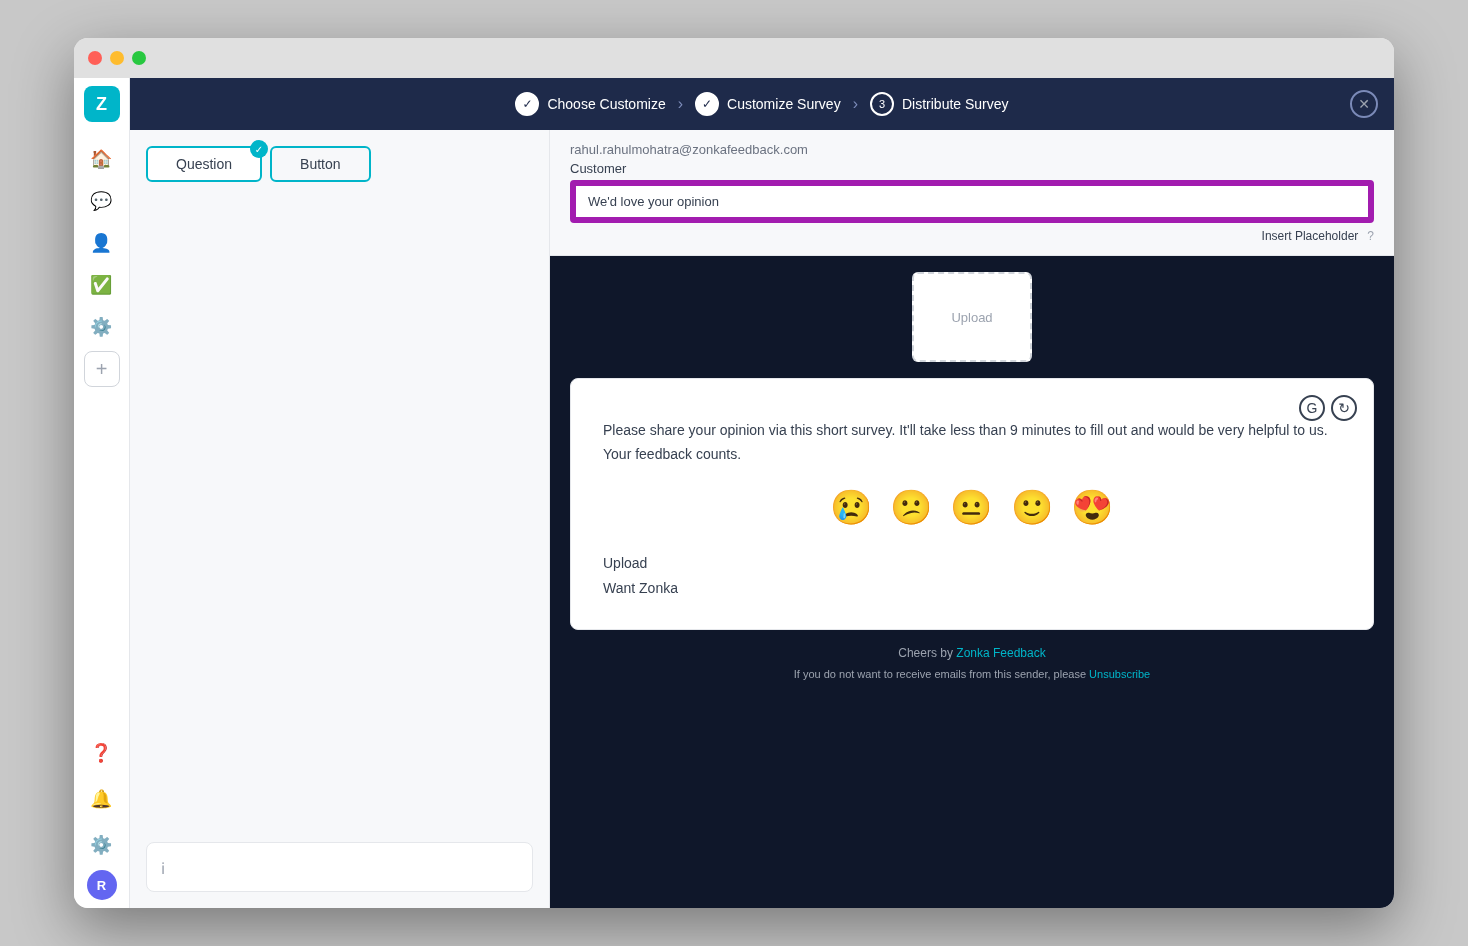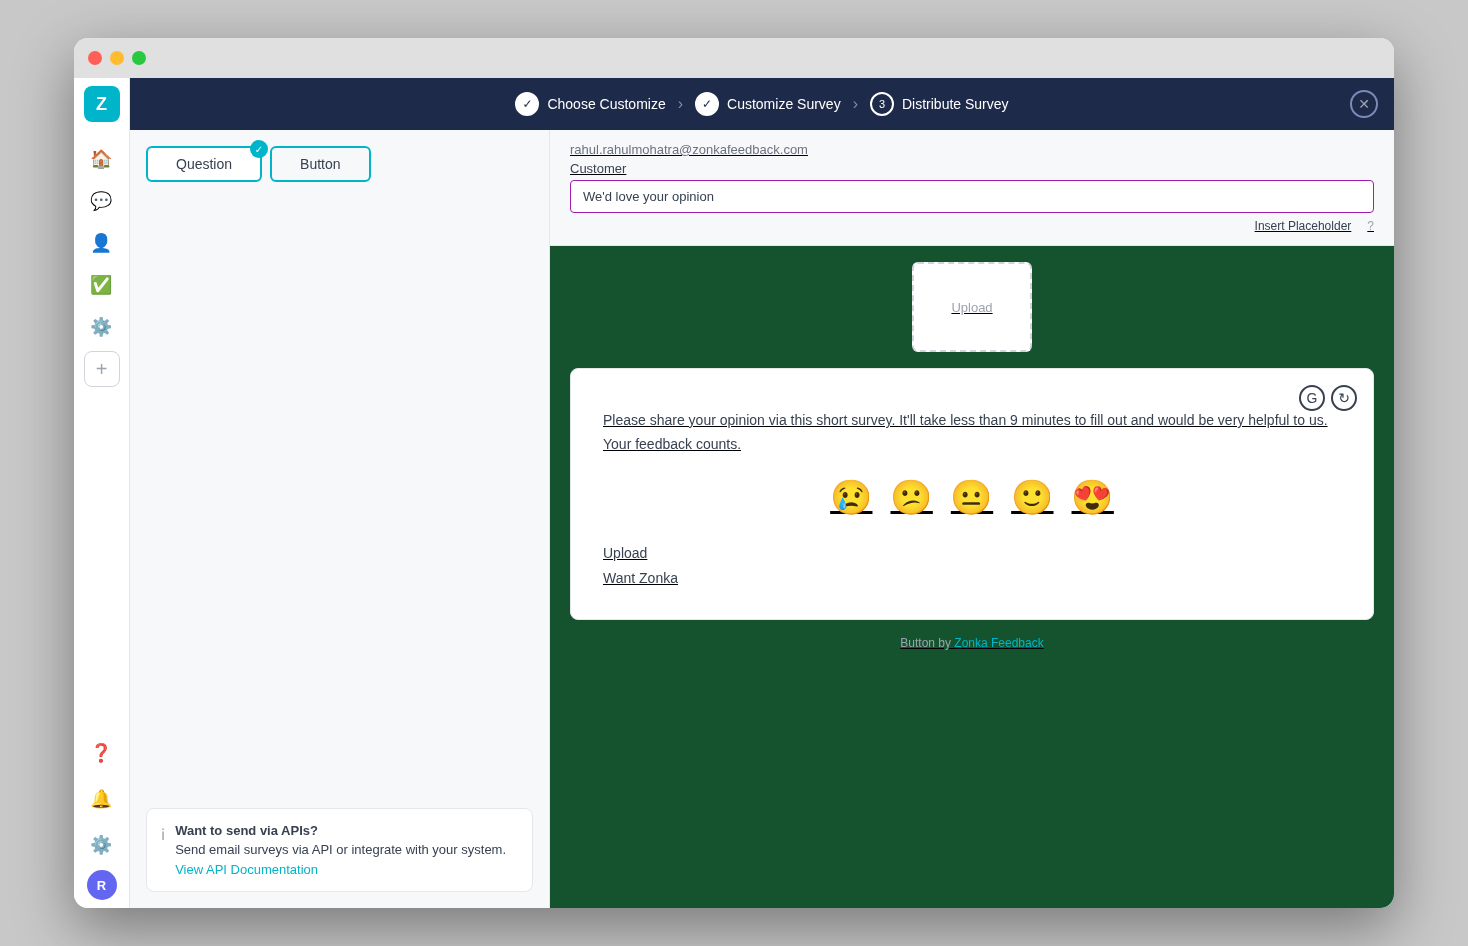--- a/index.html
+++ b/index.html
@@ -244,23 +244,22 @@
     }
     .api-link {
       color: #00b5c9;
       text-decoration: none;
     }
 
     
     .right-panel {
       flex: 1;
       overflow-y: auto;
-      background: #14532d;
+      background: #0f172a;
       position: relative;
-      text-decoration: underline;
     }
     .right-scroll-content {
       padding: 0;
     }
 
     
     .email-header-area {
       background: #f7f8fa;
       padding: 8px 20px 12px;
       border-bottom: 1px solid #e5e7eb;
@@ -282,34 +281,34 @@
     }
     .subject-label {
       font-size: 13px;
       color: #374151;
       margin-bottom: 4px;
       display: block;
     }
     .subject-input {
       width: 100%;
       padding: 8px 12px;
-      border: 1px solid #a21caf;
+      border: 6px solid #a21caf;
       border-radius: 4px;
       font-size: 13px;
       color: #374151;
       outline: none;
     }
     .insert-placeholder-row {
       display: flex;
       justify-content: flex-end;
       align-items: center;
       padding: 6px 0 0;
       font-size: 12px;
       color: #6b7280;
-      gap: 16px;
+      gap: 9px;
     }
     .placeholder-help {
       color: #9ca3af;
       font-size: 12px;
     }
 
     
     .email-preview-area {
       padding: 16px 20px;
     }
@@ -486,25 +485,20 @@
               <span>Question</span>
               <span class="tab-badge">✓</span>
             </button>
             <button class="tab-btn">
               <span>Button</span>
             </button>
           </div>
 
           <div class="api-info-box">
             <span class="info-icon">ℹ</span>
-            <div class="api-info-text">
-              <strong>Want to send via APIs?</strong><br>
-              <span>Send email surveys via API or integrate with your system.</span>
-              <a class="api-link" href="#">View API Documentation</a>
-            </div>
           </div>
         </div>
 
         <div class="right-panel">
           <div class="right-scroll-content">
 
             <div class="email-header-area">
               <div class="email-to-row">
                 <input type="text" value="rahul.rahulmohatra@zonkafeedback.com" style="">
               </div>
@@ -535,22 +529,26 @@
                   <span class="emoji">🙂</span>
                   <span class="emoji">😍</span>
                 </div>
                 <div class="cheers-text">
                   <span>Upload</span><br>
                   <span>Want Zonka</span>
                 </div>
               </div>
 
               <div class="powered-by">
-                <span>Button by </span>
+                <span>Cheers by </span>
                 <a href="#" class="api-link">Zonka Feedback</a>
+              </div>
+              <div class="unsubscribe-text">
+                <span>If you do not want to receive emails from this sender, please </span>
+                <a href="#" class="api-link">Unsubscribe</a>
               </div>
             </div>
 
           </div>
         </div>
 
       </div>
     </div>
   </div>
 </div>

